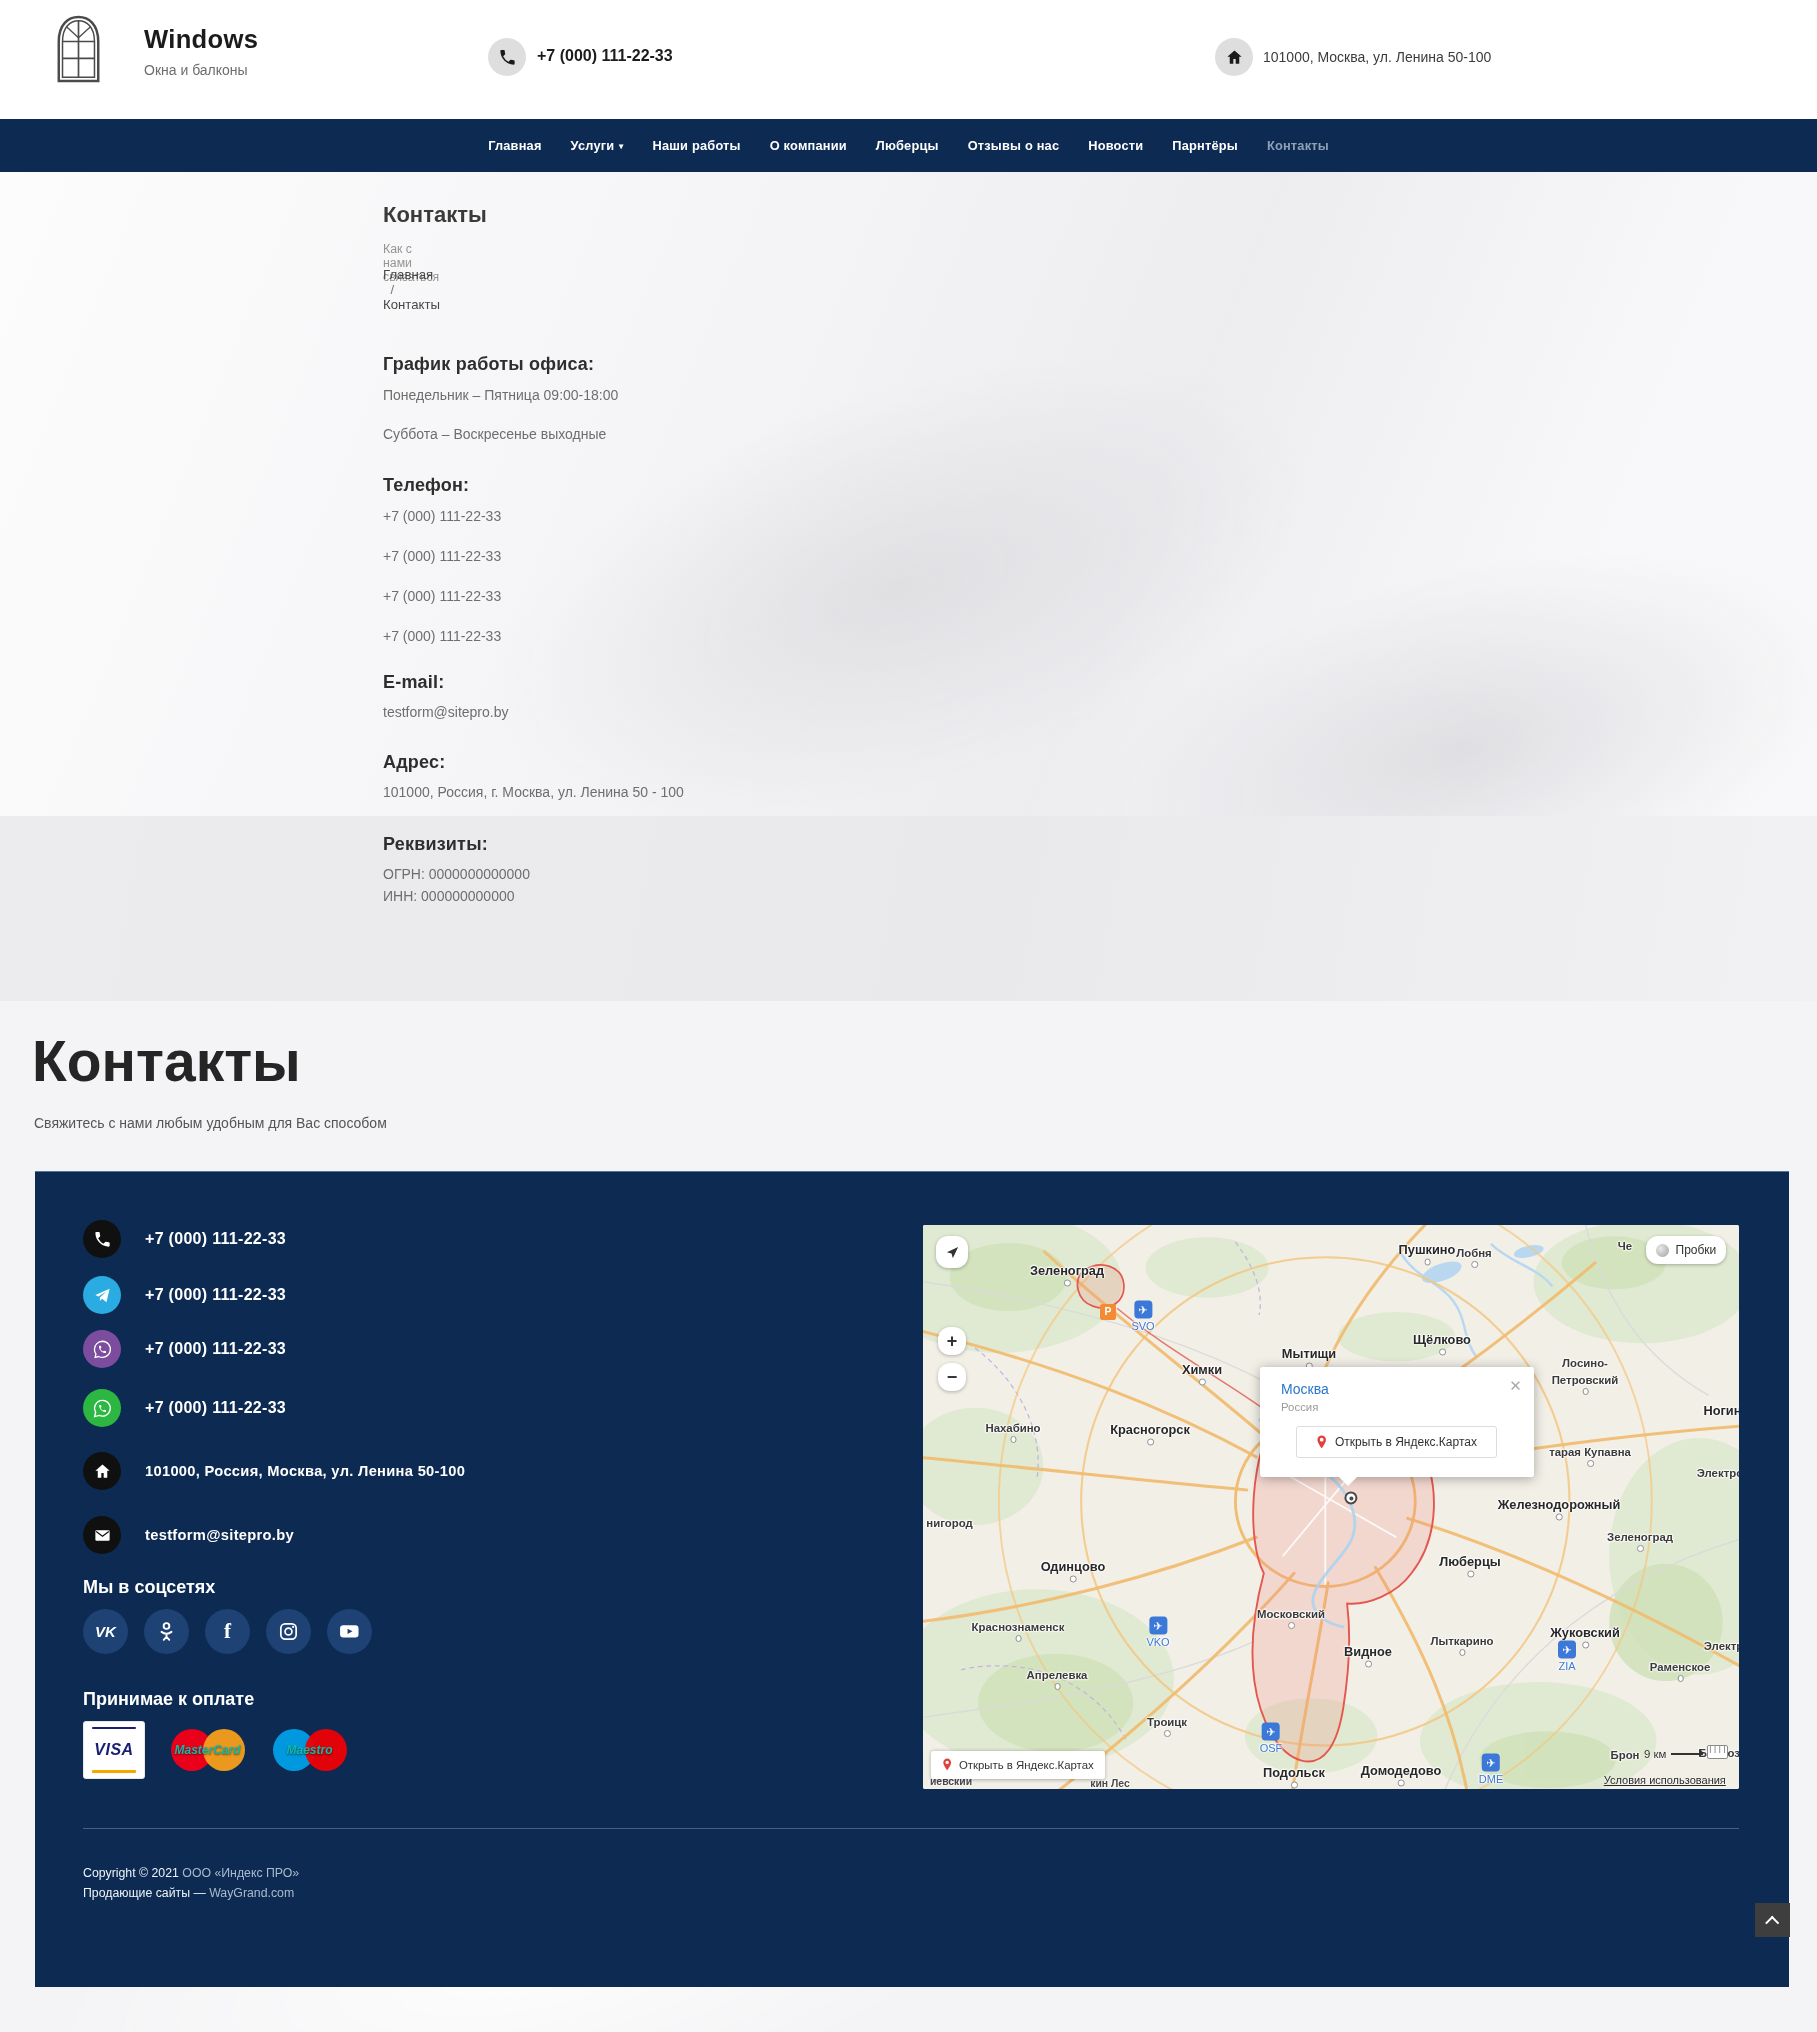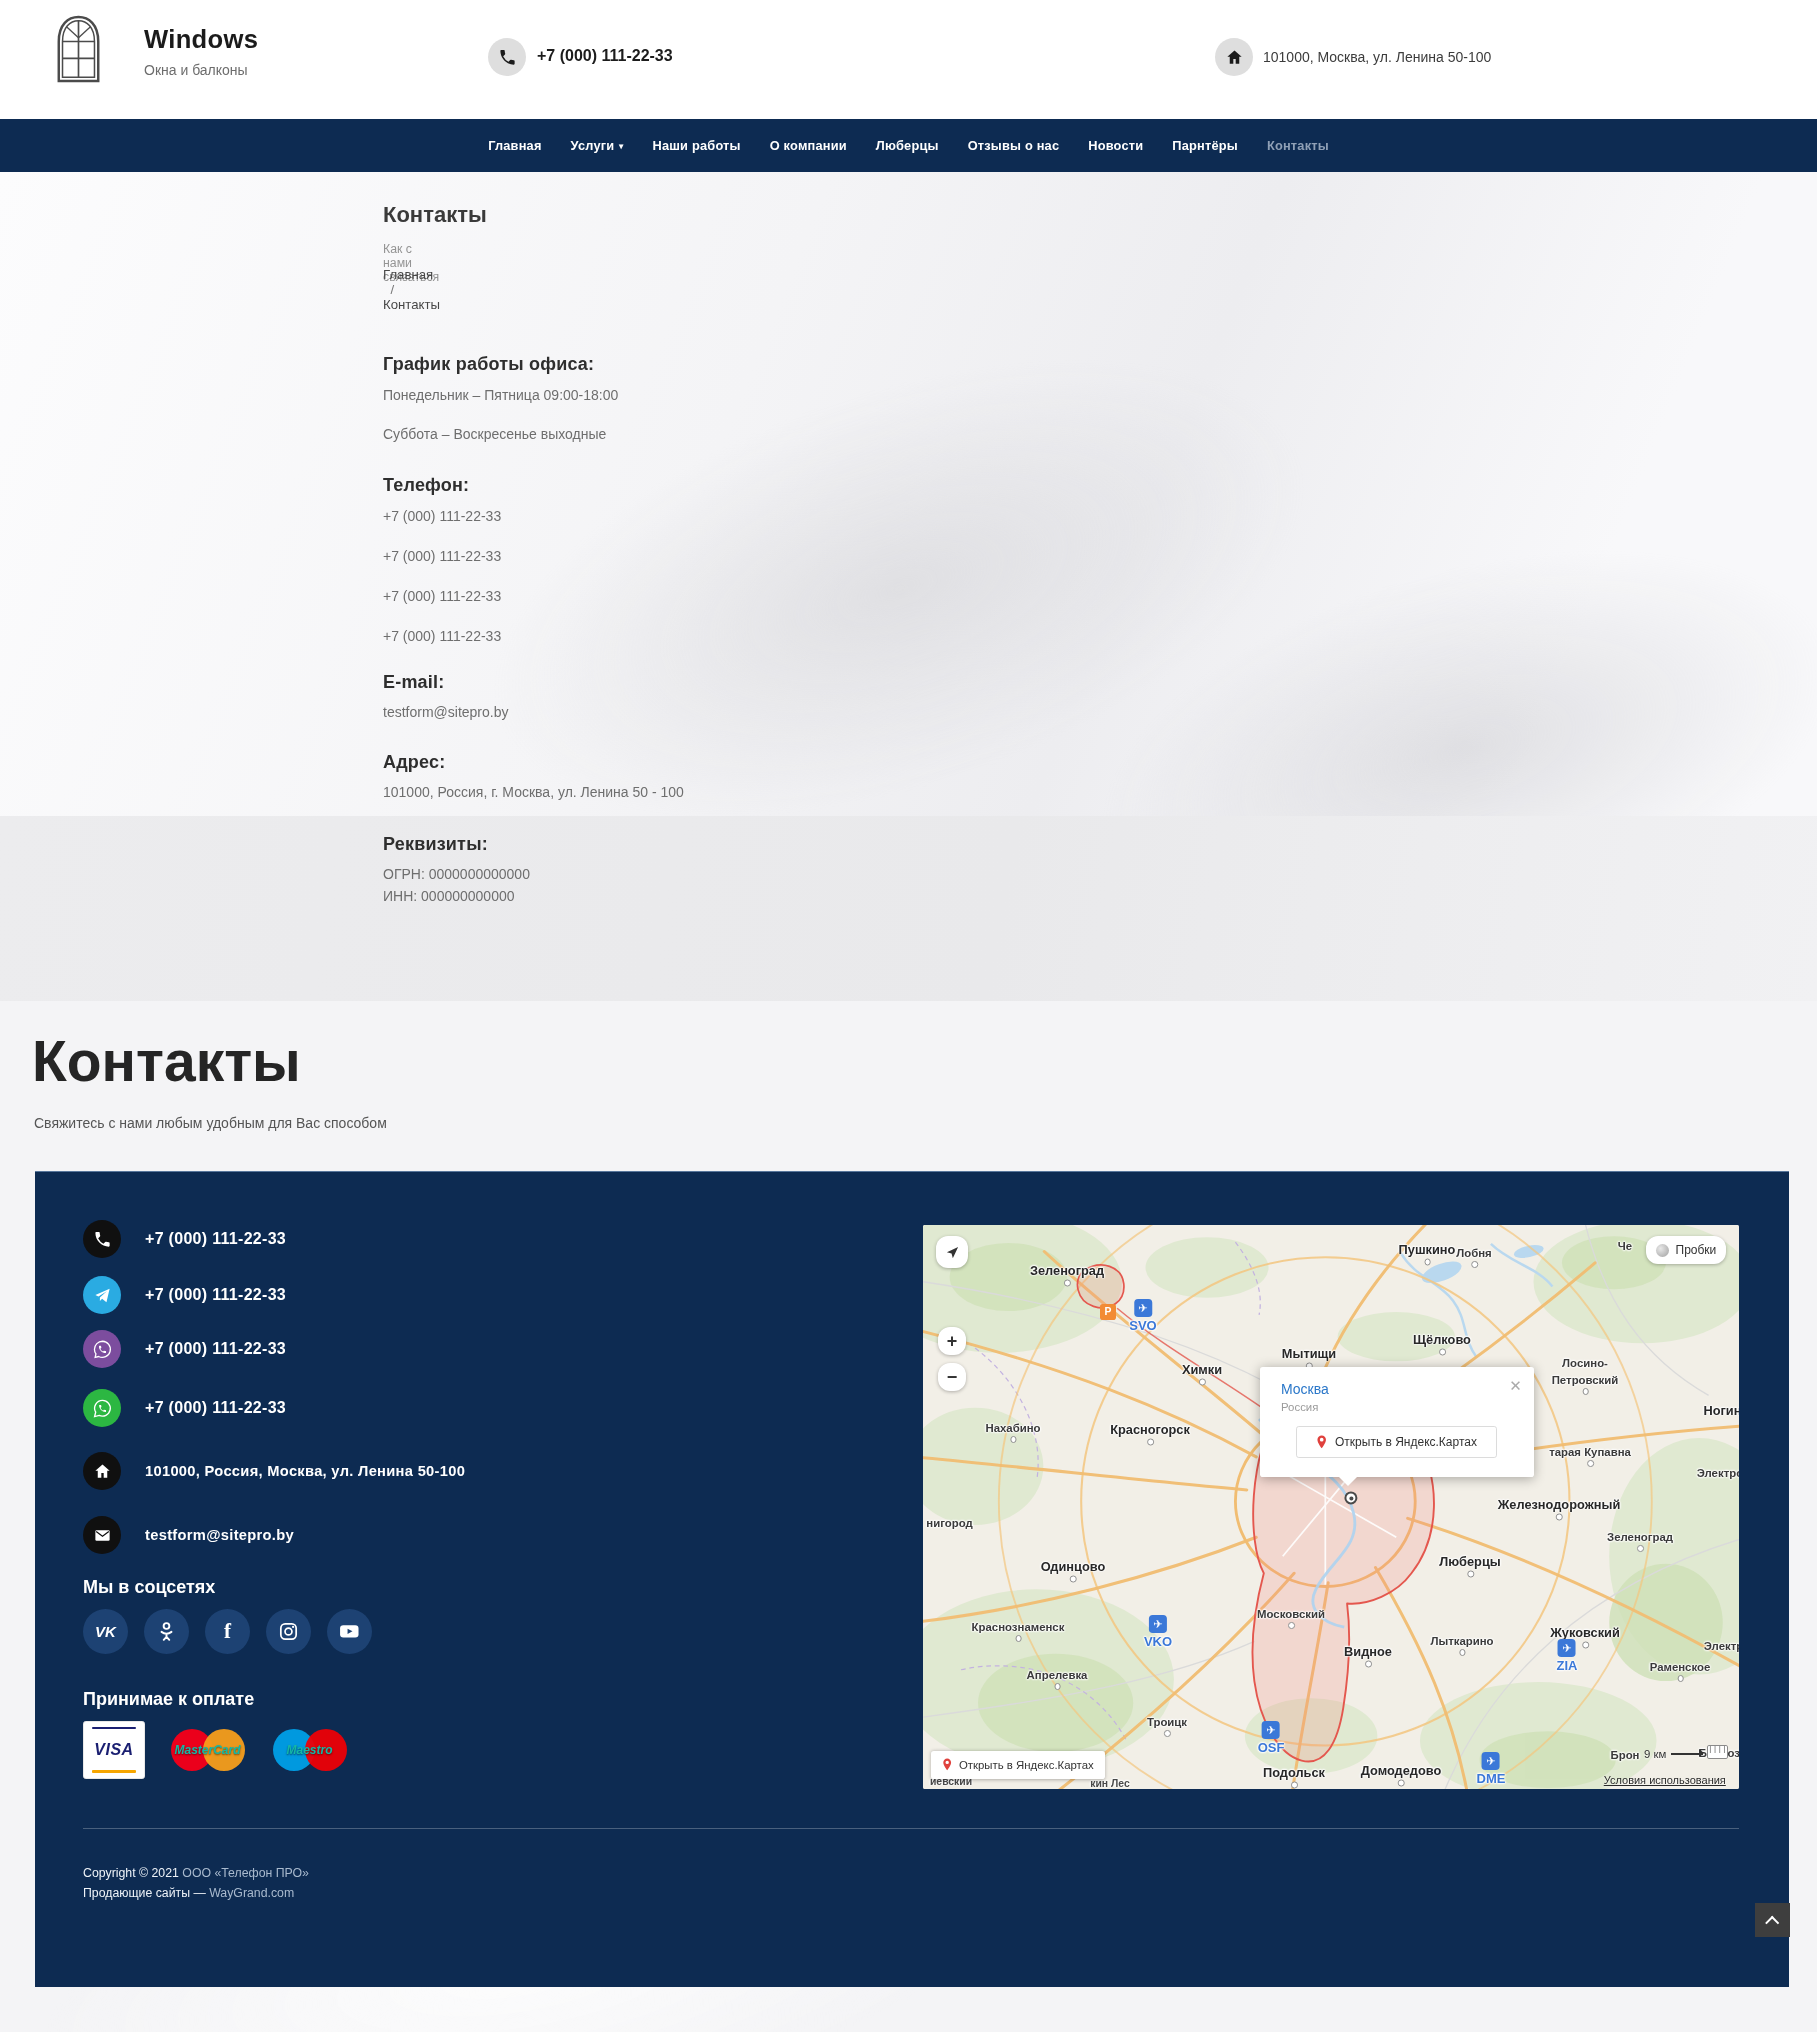--- a/index.html
+++ b/index.html
@@ -78,21 +78,21 @@
   .map{position:absolute;left:888px;top:53px;width:816px;height:564px;background:#f2efe7;overflow:hidden;border-radius:1.9px}
   .map svg.base{position:absolute;left:0;top:0}
   .map-label{position:absolute;transform:translate(-50%,-50%);white-space:nowrap;z-index:2;
     text-shadow:0 0.9px 1.9px #fff,0 -0.9px 1.9px #fff,0.9px 0 1.9px #fff,-0.9px 0 1.9px #fff}
   .map-label.b{font-size:12.8px;font-weight:700;color:#282828}
   .map-label.m{font-size:11.4px;font-weight:600;color:#3a3a3a}
   .map-label.s{font-size:10.4px;font-weight:600;color:#4a4a4a}
   .map-label.dot::after{content:"";position:absolute;left:50%;top:100%;margin:1.9px 0 0 -2.8px;width:4.7px;height:4.7px;border:1.4px solid #8f8f8f;border-radius:50%;background:#fff}
   .airport{position:absolute;transform:translate(-50%,-50%);display:flex;flex-direction:column;align-items:center;gap:0.9px;z-index:2}
   .abadge{width:18px;height:18px;background:#3b78d8;border-radius:3.8px;color:#fff;font-size:11.4px;line-height:18px;text-align:center}
-  .acode{font-size:13px;font-weight:700;color:#3b78d8;text-shadow:0 0.9px 1.9px #fff,0 -0.9px 1.9px #fff,0.9px 0 1.9px #fff,-0.9px 0 1.9px #fff}
+  .acode{font-size:11px;font-weight:400;color:#3b78d8;text-shadow:0 0.9px 1.9px #fff,0 -0.9px 1.9px #fff,0.9px 0 1.9px #fff,-0.9px 0 1.9px #fff}
   .pbadge{position:absolute;left:185px;top:87px;transform:translate(-50%,-50%);width:16px;height:16px;background:#f28b34;border-radius:2.8px;color:#fff;font-size:10.4px;font-weight:700;text-align:center;line-height:16px;z-index:2}
   .map-btn{position:absolute;background:#fff;border-radius:12px;box-shadow:0 0.9px 3.8px rgba(0,0,0,.28);display:flex;align-items:center;justify-content:center;cursor:pointer;z-index:3}
   .geoloc{left:13.2px;top:11.4px;width:32px;height:32px}
   .zoom-in{left:15px;top:102px;width:28px;height:28px;font-size:18px;font-weight:700;color:#333}
   .zoom-out{left:15px;top:138px;width:28px;height:28px;font-size:18px;font-weight:700;color:#333}
   .traffic{right:13.2px;top:11.4px;height:28px;padding:0 9.5px;gap:6.6px;font-size:12px;color:#333}
   .tdot{width:13.2px;height:13.2px;border-radius:50%;background:radial-gradient(circle at 35% 35%,#e8e8e8,#9f9f9f)}
   .open-bottom{left:7.6px;top:526px;height:28px;padding:0 11.4px;gap:6.6px;font-size:11.4px;color:#333;border-radius:2.8px}
   .scalebar{position:absolute;left:721px;top:523px;display:flex;align-items:center;gap:4.7px;font-size:11.4px;color:#333;z-index:3;text-shadow:0 0.9px 1.9px #fff}
   .sline{width:32px;height:1.9px;background:#333;position:relative}
@@ -316,21 +316,21 @@
         <span class="c1"></span>
         <span class="c2"></span>
         <b>Maestro</b>
       </span>
   </div>
 
   <div class="f-divider"></div>
   <div class="copy">
     <div>
       <span>Copyright © 2021</span>
-      <span class="lnk">ООО «Телефон ПРО»</span>
+      <span class="lnk">ООО «Индекс ПРО»</span>
     </div>
     <div>
       <span>Продающие сайты —</span>
       <span class="lnk">WayGrand.com</span>
     </div>
   </div>
 
   <div class="map">
     <svg class="base" width="816" height="564" viewBox="0 0 862 596">
       <rect width="862" height="596" fill="#f2efe7"></rect>

